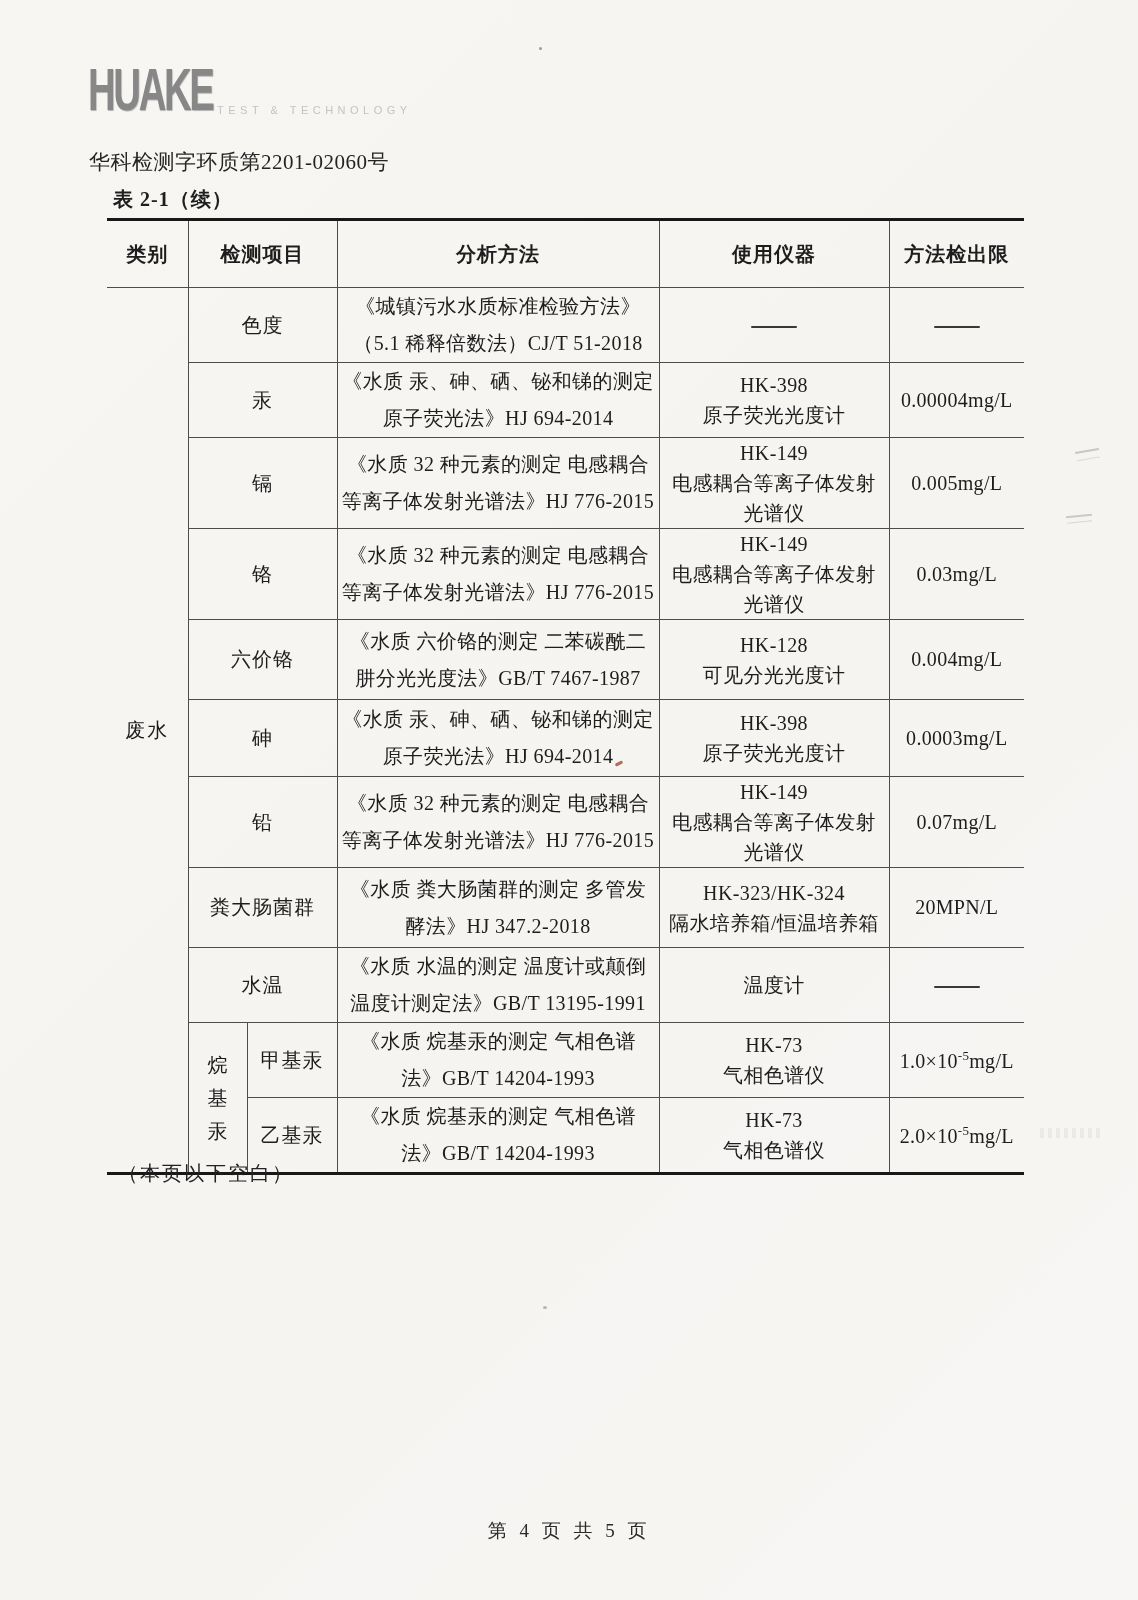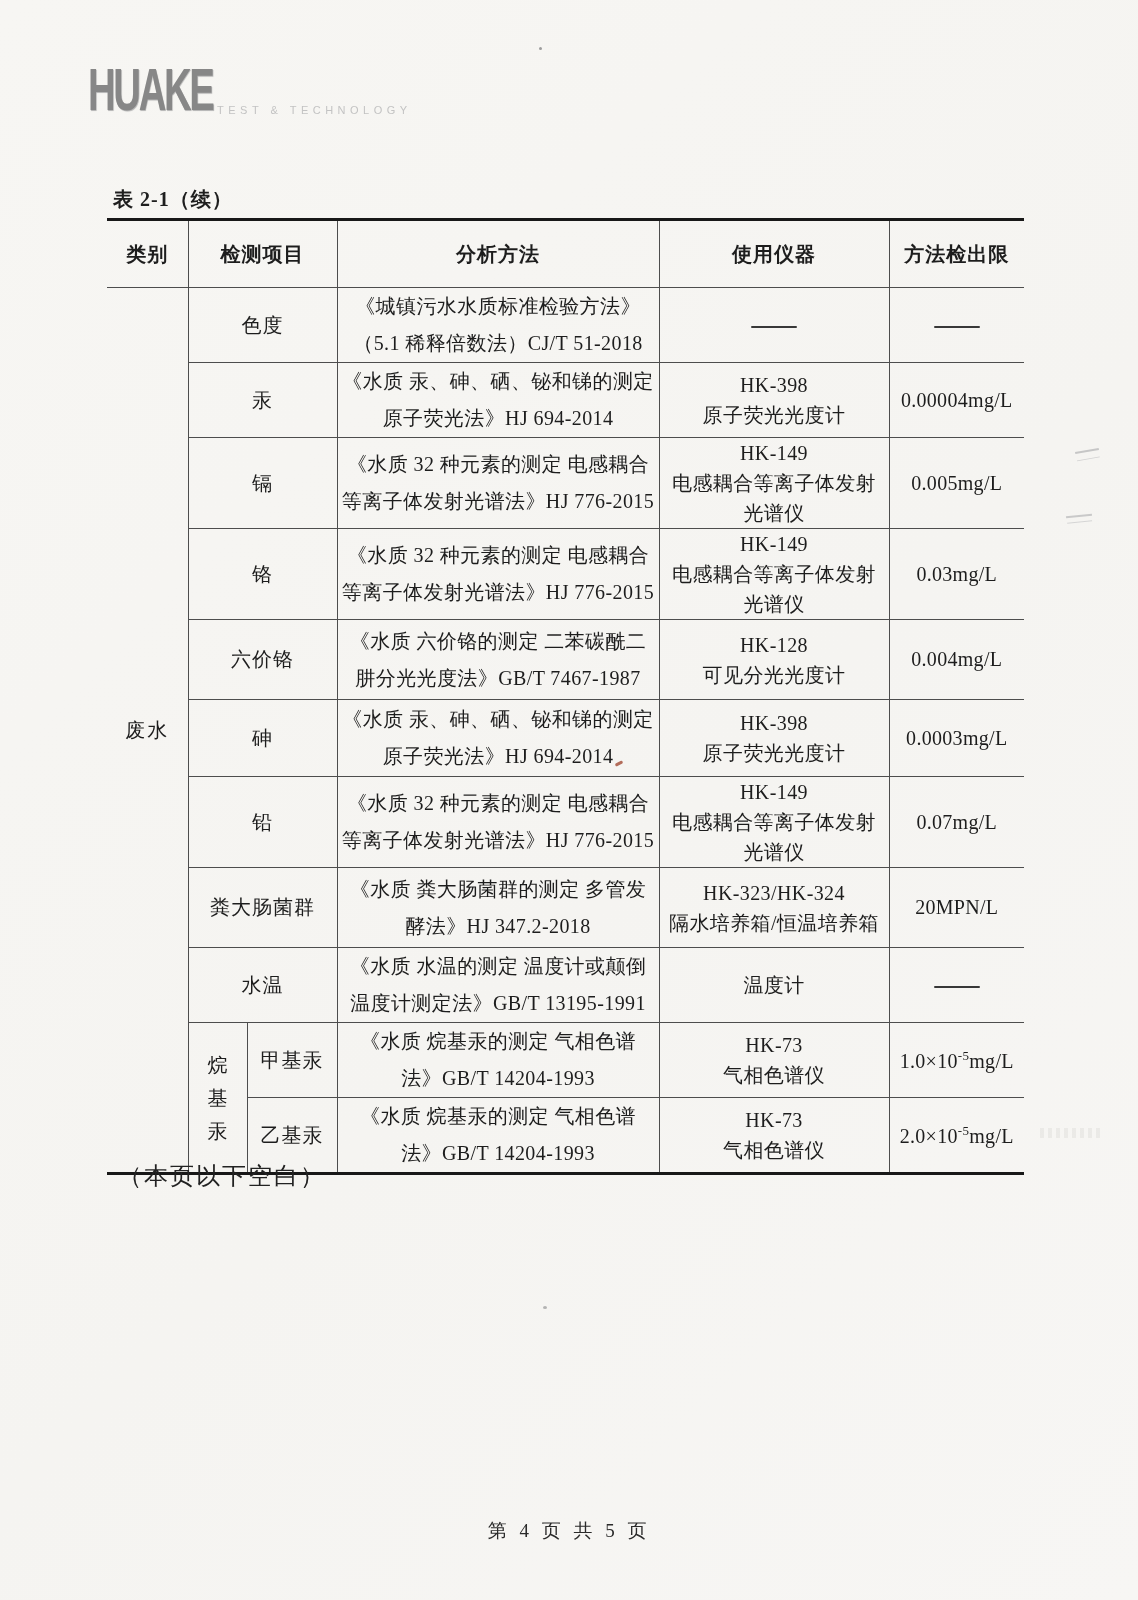--- a/index.html
+++ b/index.html
@@ -71,21 +71,21 @@
   td.cell-subgroup div{line-height:1.0;margin:13px 0;font-size:20px;}
   sup.limit-sup{font-size:13px;}
   .dash{
     display:inline-block;width:46px;height:2px;background:#383838;
     vertical-align:middle;border-radius:1px;
   }
 
   
   .blank-note{
     position:absolute;left:118px;top:1160px;
-    font-size:24px;letter-spacing:2px;color:#222;
+    font-size:20px;letter-spacing:2px;color:#222;
   }
   .page-number{
     position:absolute;left:0;right:0;top:1518px;
     text-align:center;font-size:19px;letter-spacing:4px;color:#2a2a2a;
   }
 
   
   .artifact{position:absolute;pointer-events:none;}
   .squiggle-a{left:1075px;top:450px;width:24px;height:2px;background:#c6c6c6;transform:rotate(-10deg);box-shadow:0 8px 0 -0.5px #d2d2d2;}
   .squiggle-b{left:1066px;top:515px;width:26px;height:2px;background:#c9c9c9;transform:rotate(-6deg);box-shadow:0 6px 0 -0.5px #d5d5d5;}
@@ -95,20 +95,21 @@
   .smudge-1{left:1040px;top:1128px;width:60px;height:10px;background:repeating-linear-gradient(90deg,#e3e2df 0 4px,transparent 4px 8px);opacity:.6;}
 </style>
 </head>
 <body>
 
 <div class="page">
 
   <div class="logo-brand">HUAKE</div>
   <div class="logo-tagline">TEST &amp; TECHNOLOGY</div>
 
+  <div class="doc-number">华科检测字环质第2201-02060号</div>
 
   <div class="table-title">表 2-1（续）</div>
 
   <table class="report">
     <colgroup>
       <col style="width:81px">
         <col style="width:59px">
         <col style="width:90px">
       <col style="width:322px">
         <col style="width:230px">

